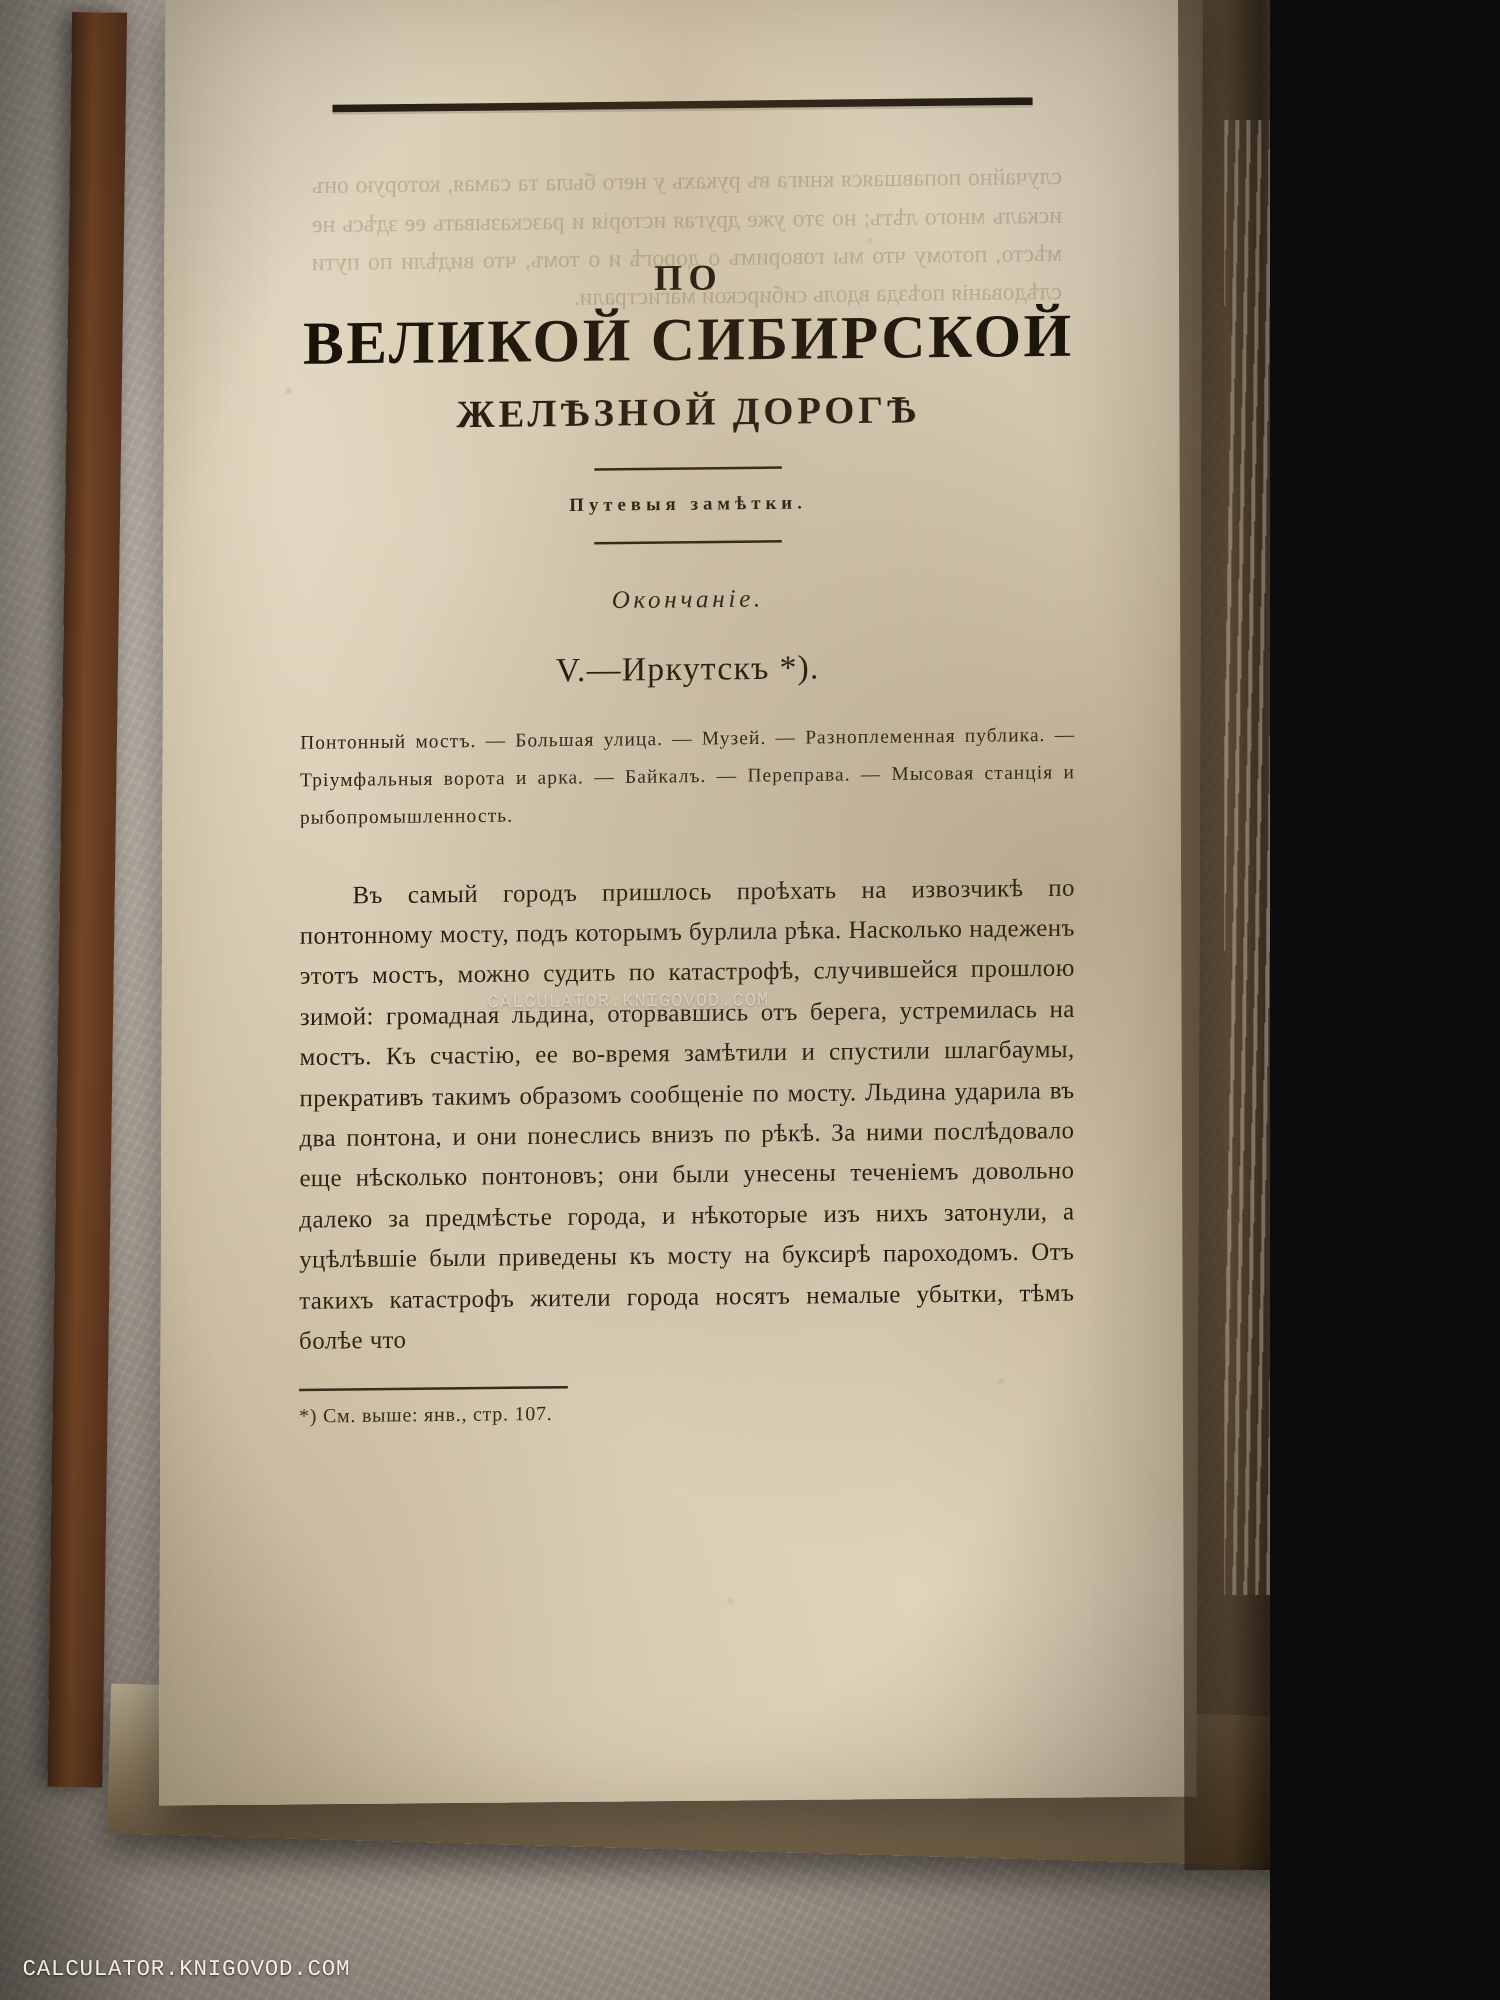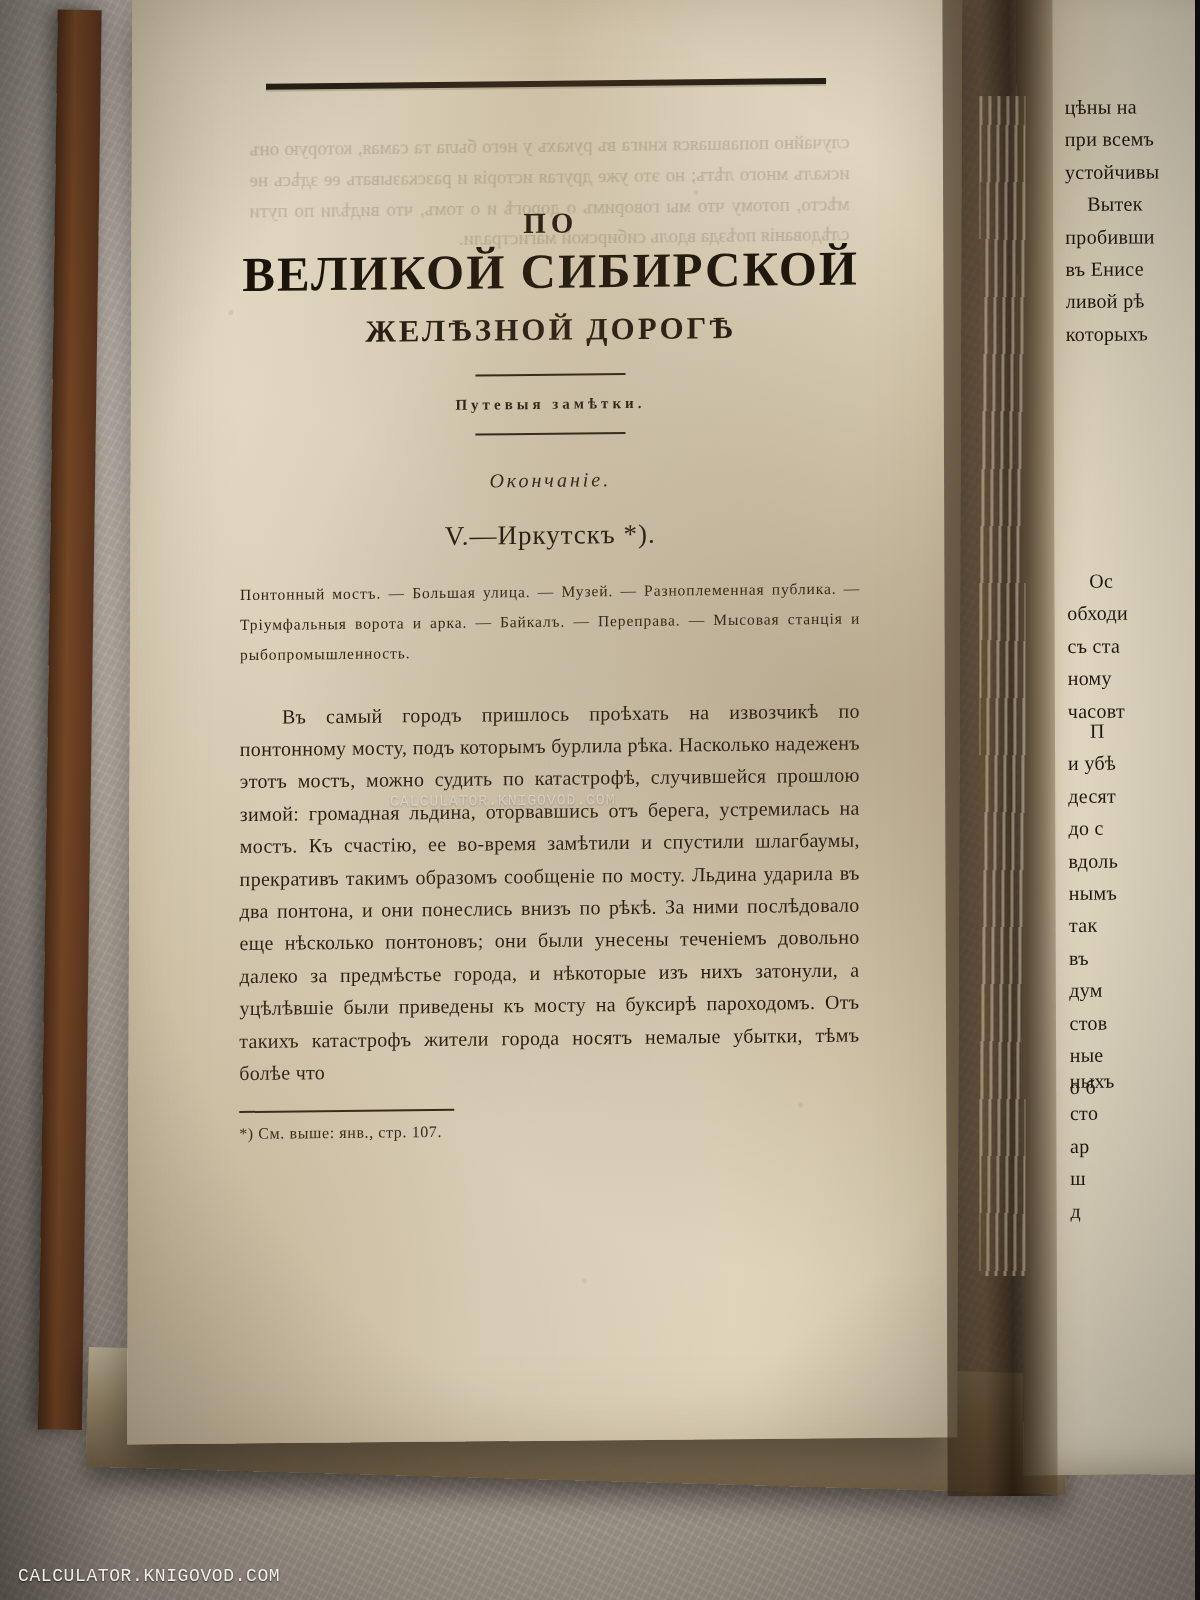--- a/index.html
+++ b/index.html
@@ -2,21 +2,21 @@
 <html><head>
 <meta charset="utf-8">
 <style>
   html, body {
     margin: 0;
     padding: 0;
     background: #0c0c0c;
   }
   #page {
     position: relative;
-    width: 1195px;
+    width: 1016px;
     height: 1600px;
     overflow: hidden;
     font-family: "Liberation Serif", serif;
     background: #0c4a6e;
   }
 
   
   .table-bg {
     position: absolute;
     inset: 0;

